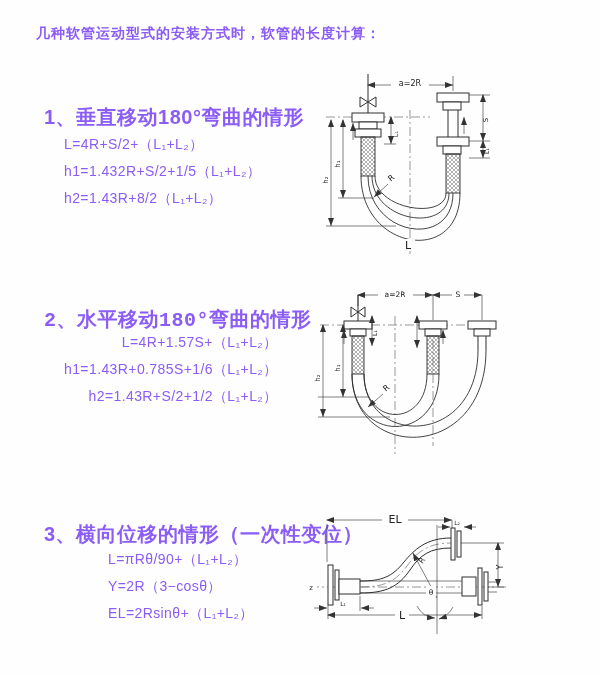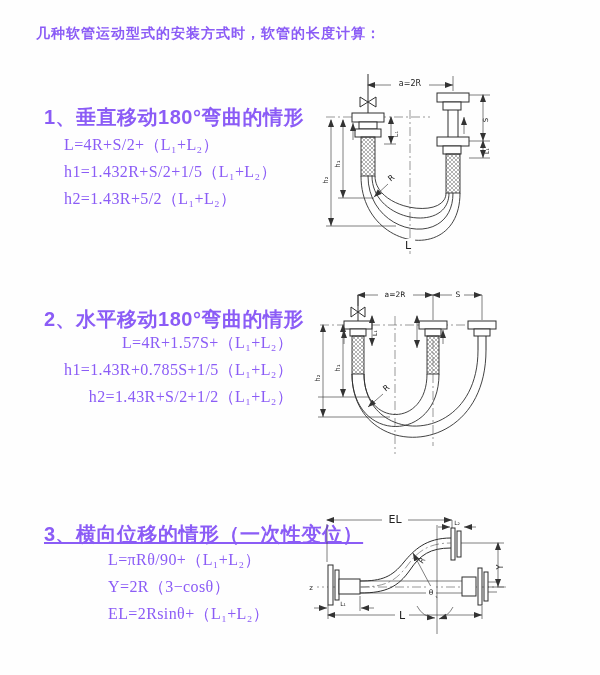--- a/index.html
+++ b/index.html
@@ -1,21 +1,21 @@
 <!DOCTYPE html>
 <html><head>
 <meta charset="utf-8">
 <style>
   html,body{margin:0;padding:0;background:#ffffff;}
   #page{position:relative;width:600px;height:675px;background:#fefefe;overflow:hidden;
         font-family:"Liberation Sans","DejaVu Sans",sans-serif;color:#8b5cf6;padding-left:11px;}
   .title{position:absolute;left:36px;top:25px;font-size:14px;font-weight:bold;letter-spacing:1px;}
   .sec-heading{position:absolute;font-size:20px;font-weight:bold;letter-spacing:0.5px;}
-  .formulas{position:absolute;font-size:16px;line-height:27px;letter-spacing:0.4px;
-            font-family:Liberation Serif, serif;}
+  .formulas{position:absolute;font-size:14px;line-height:27px;letter-spacing:0.4px;
+            font-family:Liberation Sans, sans-serif;}
   .formulas div{white-space:nowrap;}
   svg{position:absolute;}
   svg text{font-family:"DejaVu Sans","Liberation Sans",sans-serif;fill:#222;}
   .ln{stroke:#2e2e2e;stroke-width:1;fill:none;}
   .thin{stroke:#3a3a3a;stroke-width:0.65;fill:none;}
   .dim{stroke:#3a3a3a;stroke-width:0.65;fill:none;}
   .cl{stroke:#555;stroke-width:0.6;fill:none;stroke-dasharray:9 3 2 3;}
   .fit{fill:#fefefe;stroke:#2e2e2e;stroke-width:1;}
   .bg{fill:#fefefe;stroke:none;}
 </style>
@@ -23,21 +23,21 @@
 <body>
 
 <div id="page">
 
   <div class="title">几种软管运动型式的安装方式时，软管的长度计算：</div>
 
   <div class="sec-heading" style="left:44px;top:104px;">1、垂直移动180°弯曲的情形</div>
   <div class="formulas" style="left:64px;top:131px;">
     <div>L=4R+S/2+（L₁+L₂）</div>
     <div>h1=1.432R+S/2+1/5（L₁+L₂）</div>
-    <div>h2=1.43R+5/2（L₁+L₂）</div>
+    <div>h2=1.43R+8/2（L₁+L₂）</div>
   </div>
 
   <svg style="left:312px;top:68px;" width="285" height="190" viewBox="0 0 285 190">
     <defs>
       <marker id="ae1" markerWidth="10" markerHeight="8" refX="8" refY="3" orient="auto" markerUnits="userSpaceOnUse">
         <path d="M0,0 L8,3 L0,6 z" fill="#333"></path>
         </marker>
       <marker id="as1" markerWidth="10" markerHeight="8" refX="1" refY="3" orient="auto" markerUnits="userSpaceOnUse">
         <path d="M8,0 L0,3 L8,6 z" fill="#333"></path>
         </marker>
@@ -114,24 +114,24 @@
 
     <g>
       <path class="dim" d="M76,116 L62,129" marker-end="url(#ae1)"></path>
       <text x="81" y="112" font-size="8" transform="rotate(-40 81 112)" text-anchor="middle">R</text>
     </g>
 
     <rect class="bg" x="90" y="171" width="13" height="12"></rect>
     <text x="96" y="181" font-size="11" text-anchor="middle">L</text>
   </svg>
 
-  <div class="sec-heading" style="left:44px;top:306px;">2、水平移动180°弯曲的情形</div>
+  <div class="sec-heading" style="left:44px;top:306px;font-family:Liberation Mono, monospace;">2、水平移动180°弯曲的情形</div>
   <div class="formulas" style="left:64px;top:329px;text-align:right;">
     <div>L=4R+1.57S+（L₁+L₂）</div>
-    <div>h1=1.43R+0.785S+1/5（L₁+L₂）</div>
+    <div>h1=1.43R+0.785S+1/6（L₁+L₂）</div>
     <div>h2=1.43R+S/2+1/2（L₁+L₂）</div>
   </div>
 
   <svg style="left:310px;top:286px;" width="290" height="172" viewBox="0 0 290 172">
     <defs>
       <marker id="ae2" markerWidth="10" markerHeight="8" refX="8" refY="3" orient="auto" markerUnits="userSpaceOnUse">
         <path d="M0,0 L8,3 L0,6 z" fill="#333"></path>
         </marker>
       <marker id="as2" markerWidth="10" markerHeight="8" refX="1" refY="3" orient="auto" markerUnits="userSpaceOnUse">
         <path d="M8,0 L0,3 L8,6 z" fill="#333"></path>
@@ -204,21 +204,21 @@
       <path class="ln" style="stroke-width:0.9" d="M42,88 C42,176 176,176 176,64"></path>
       <path class="ln" style="stroke-width:0.9" d="M54,88 C54,161 168,161 168,64"></path>
     </g>
 
     <g>
       <path class="dim" d="M73,108 L58,121" marker-end="url(#ae2)"></path>
       <text x="78" y="104" font-size="8" transform="rotate(-40 78 104)" text-anchor="middle">R</text>
     </g>
   </svg>
 
-  <div class="sec-heading" style="left:44px;top:521px;text-decoration:underline;">3、横向位移的情形（一次性变位）</div>
+  <div class="sec-heading" style="left:44px;top:521px;">3、横向位移的情形（一次性变位）</div>
   <div class="formulas" style="left:64px;top:546px;margin-left:44px;">
     <div>L=πRθ/90+（L₁+L₂）</div>
     <div>Y=2R（3−cosθ）</div>
     <div>EL=2Rsinθ+（L₁+L₂）</div>
   </div>
 
   <svg style="left:298px;top:498px;" width="300" height="150" viewBox="0 0 300 150">
     <defs>
       <marker id="ae3" markerWidth="10" markerHeight="8" refX="8" refY="3" orient="auto" markerUnits="userSpaceOnUse">
         <path d="M0,0 L8,3 L0,6 z" fill="#333"></path>

